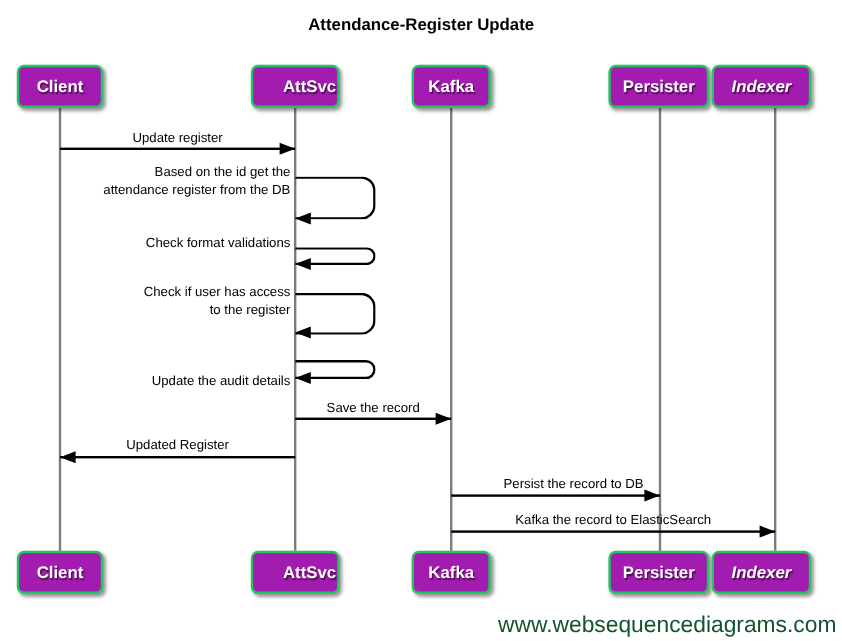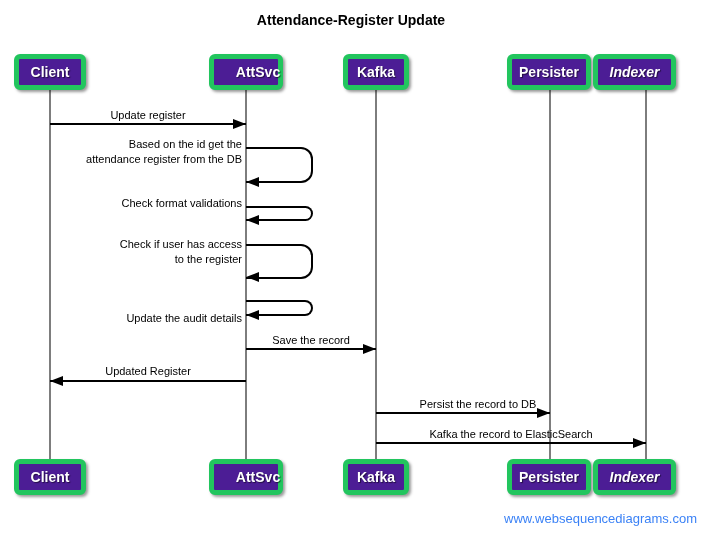--- a/index.html
+++ b/index.html
@@ -7,21 +7,21 @@
     position:relative;width:702px;height:534px;background:#fff;overflow:hidden;
     font-family:"Liberation Sans","DejaVu Sans",sans-serif;color:#000;
   }
   .title{
     position:absolute;top:12px;left:0;width:702px;text-align:center;
     font-size:14px;font-weight:bold;letter-spacing:0px;
   }
   .lifeline{position:absolute;width:2px;top:90px;height:369px;background:#7d7d7d;}
   .actor{
     position:absolute;height:36px;box-sizing:border-box;
-    background:#4c1d95;border:5px solid #22c55e;border-radius:6px;
+    background:#a21caf;border:2px solid #22c55e;border-radius:6px;
     box-shadow:2px 2px 3px rgba(0,0,0,0.40);
     color:#fff;font-weight:bold;font-size:14px;
     display:flex;align-items:center;justify-content:center;
     text-shadow:1px 1px 1px rgba(0,0,0,0.55);
   }
   .actor.top{top:54px;} .actor.bottom{top:459px;}
   .a-client{left:14px;width:72px;}
   .a-attsvc{left:209px;width:74px;padding-left:24px;}
   .a-kafka{left:343px;width:66px;}
   .a-persister{left:507px;width:84px;}
@@ -34,21 +34,21 @@
   .head{position:absolute;width:0;height:0;border-top:5px solid transparent;border-bottom:5px solid transparent;}
   .head.right{border-left:13px solid #000;}
   .head.left{border-right:13px solid #000;}
   .selfloop{
     position:absolute;box-sizing:border-box;left:246px;width:67px;
     border:2px solid #000;border-left:none;
   }
   .selfloop.tall{border-radius:0 12px 12px 0;}
   .selfloop.short{border-radius:0 9px 9px 0;}
   .footer{
-    position:absolute;top:511px;right:5px;font-size:13px;color:#3b82f6;
+    position:absolute;top:511px;right:5px;font-size:19px;color:#14532d;
     font-family:"Liberation Sans",sans-serif;
   }
 </style>
 </head>
 <body>
 
 <div class="canvas">
 
   <div class="title">Attendance-Register Update</div>
 

